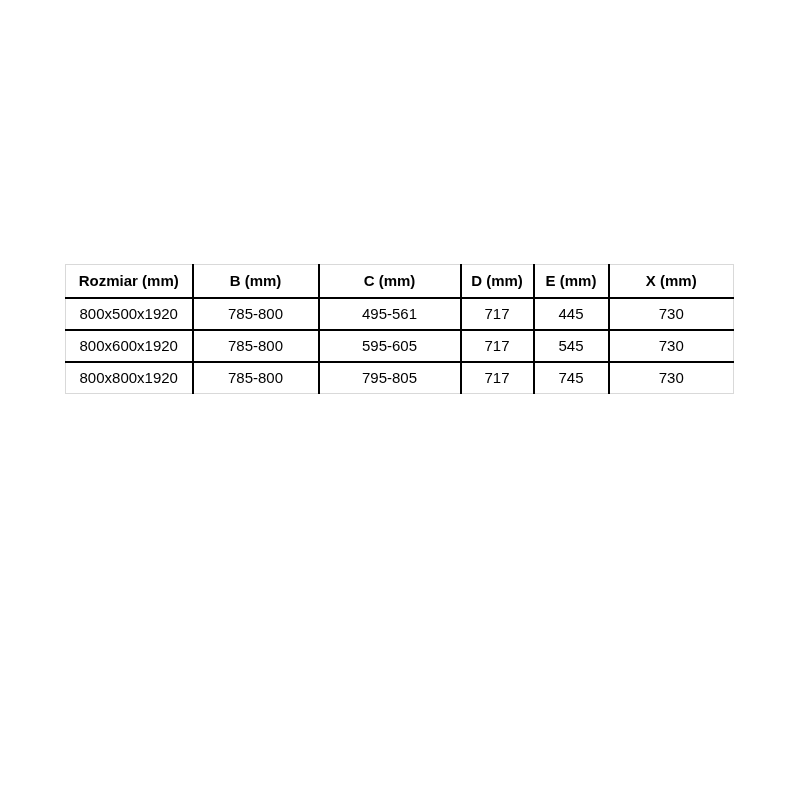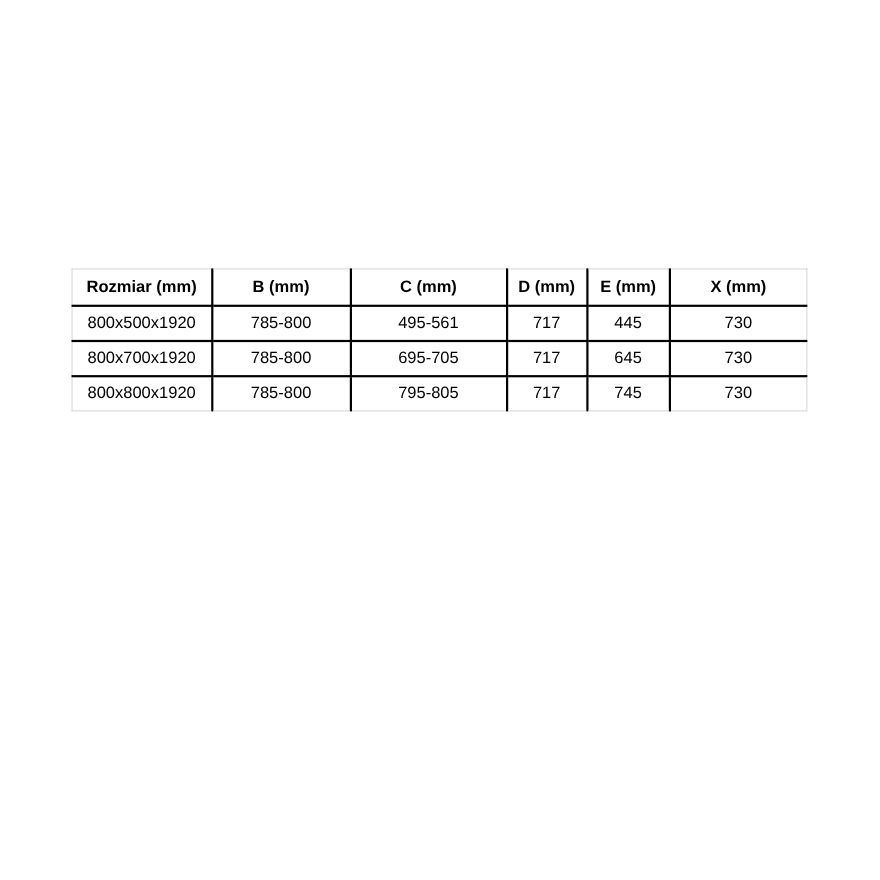--- a/index.html
+++ b/index.html
@@ -12,21 +12,21 @@
   }
   .page {
     position: relative;
     width: 800px;
     height: 800px;
     background: #ffffff;
   }
   table.dim-table {
     position: absolute;
     left: 65px;
-    top: 244px;
+    top: 264px;
     width: 668px;
     border-collapse: collapse;
     table-layout: fixed;
     background: #ffffff;
   }
   table.dim-table th,
   table.dim-table td {
     border: 2px solid #000000;
     text-align: center;
     vertical-align: middle;
@@ -84,25 +84,25 @@
     <tbody>
       <tr>
         <td>800x500x1920</td>
         <td>785-800</td>
         <td>495-561</td>
         <td>717</td>
         <td>445</td>
         <td>730</td>
       </tr>
       <tr>
-        <td>800x700x1920</td>
+        <td>800x600x1920</td>
         <td>785-800</td>
-        <td>695-705</td>
+        <td>595-605</td>
         <td>717</td>
-        <td>645</td>
+        <td>545</td>
         <td>730</td>
       </tr>
       <tr>
         <td>800x800x1920</td>
         <td>785-800</td>
         <td>795-805</td>
         <td>717</td>
         <td>745</td>
         <td>730</td>
       </tr>

